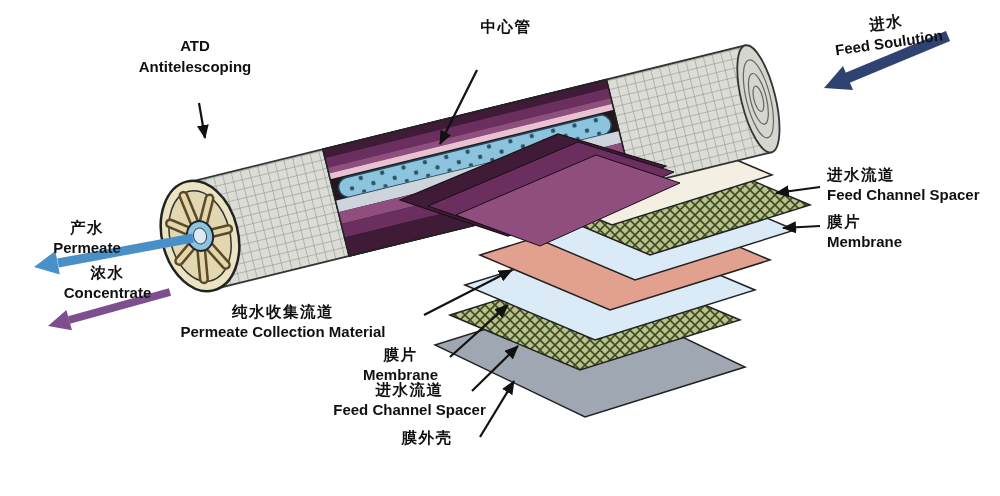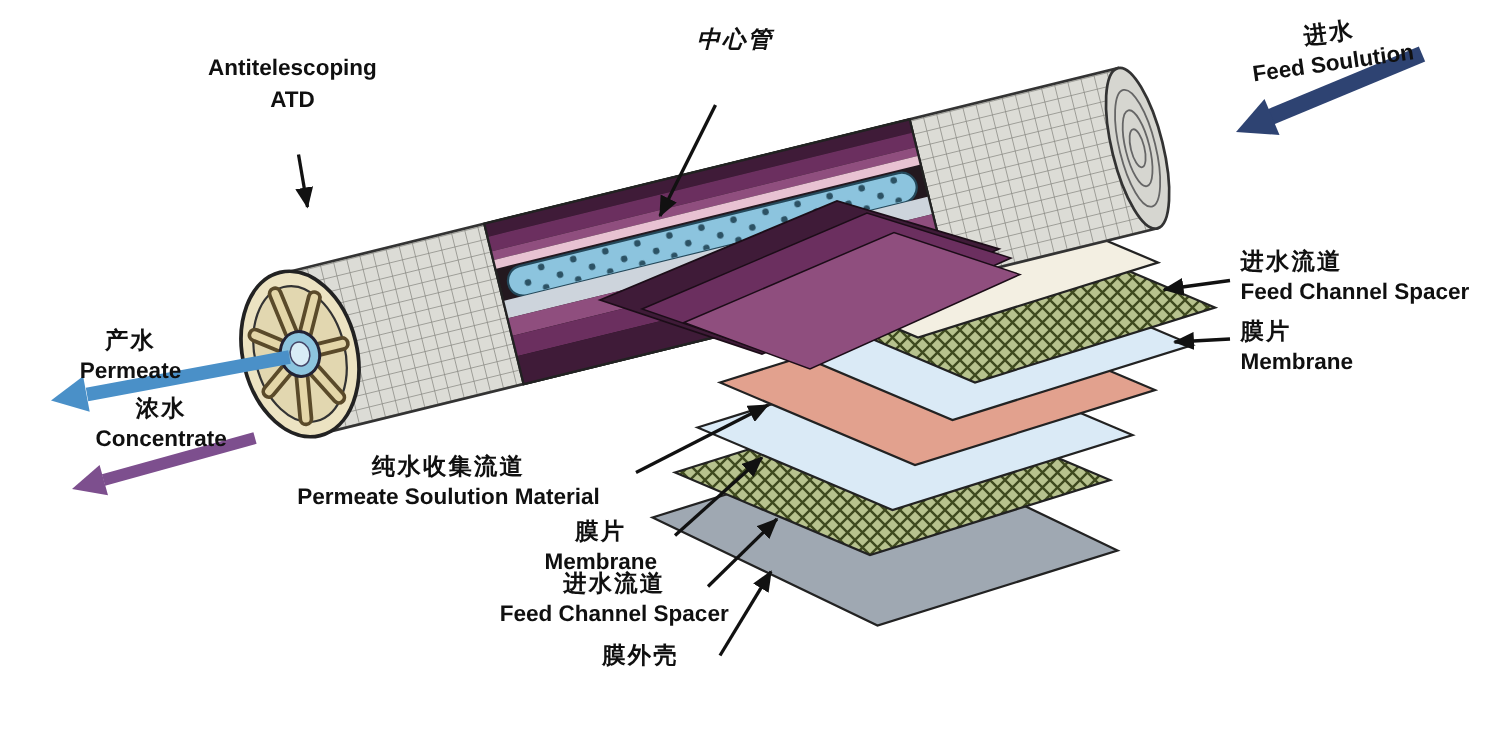--- a/index.html
+++ b/index.html
@@ -119,25 +119,25 @@
     <line x1="820" y1="187" x2="776" y2="193" marker-end="url(#mBlack)"></line>
     <line x1="820" y1="226" x2="783" y2="228" marker-end="url(#mBlack)"></line>
     <line x1="424" y1="315" x2="512" y2="270" marker-end="url(#mBlack)"></line>
     <line x1="450" y1="357" x2="508" y2="305" marker-end="url(#mBlack)"></line>
     <line x1="472" y1="391" x2="518" y2="346" marker-end="url(#mBlack)"></line>
     <line x1="480" y1="437" x2="514" y2="381" marker-end="url(#mBlack)"></line>
   </g>
 </svg>
 
 <div class="label" style="left:118px;top:36px;width:154px;">
+  <span class="en">ATD</span>
   <span class="en">Antitelescoping</span>
-  <span class="en">ATD</span>
 </div>
 
-<div class="label" style="left:372px;top:16px;width:236px;font-style:italic;">
+<div class="label" style="left:388px;top:16px;width:236px;">
   <span class="zh">中心管</span>
 </div>
 
 <div class="label rot" style="left:800px;top:12px;width:175px;">
   <span class="zh">进水</span>
   <span class="en">Feed Soulution</span>
 </div>
 
 <div class="label" style="left:45px;top:262px;width:125px;">
   <span class="zh">浓水</span>
@@ -152,23 +152,23 @@
 <div class="label left-align" style="left:827px;top:164px;width:168px;">
   <span class="zh">进水流道</span>
   <span class="en">Feed Channel Spacer</span>
 </div>
 
 <div class="label left-align" style="left:827px;top:211px;width:120px;">
   <span class="zh">膜片</span>
   <span class="en">Membrane</span>
 </div>
 
-<div class="label" style="left:164px;top:301px;width:270px;">
+<div class="label" style="left:148px;top:301px;width:270px;">
   <span class="zh">纯水收集流道</span>
-  <span class="en">Permeate Soulution Material</span>
+  <span class="en">Permeate Collection Material</span>
 </div>
 
 <div class="label" style="left:328px;top:344px;width:145px;">
   <span class="zh">膜片</span>
   <span class="en">Membrane</span>
 </div>
 
 <div class="label" style="left:302px;top:379px;width:215px;">
   <span class="zh">进水流道</span>
   <span class="en">Feed Channel Spacer</span>

